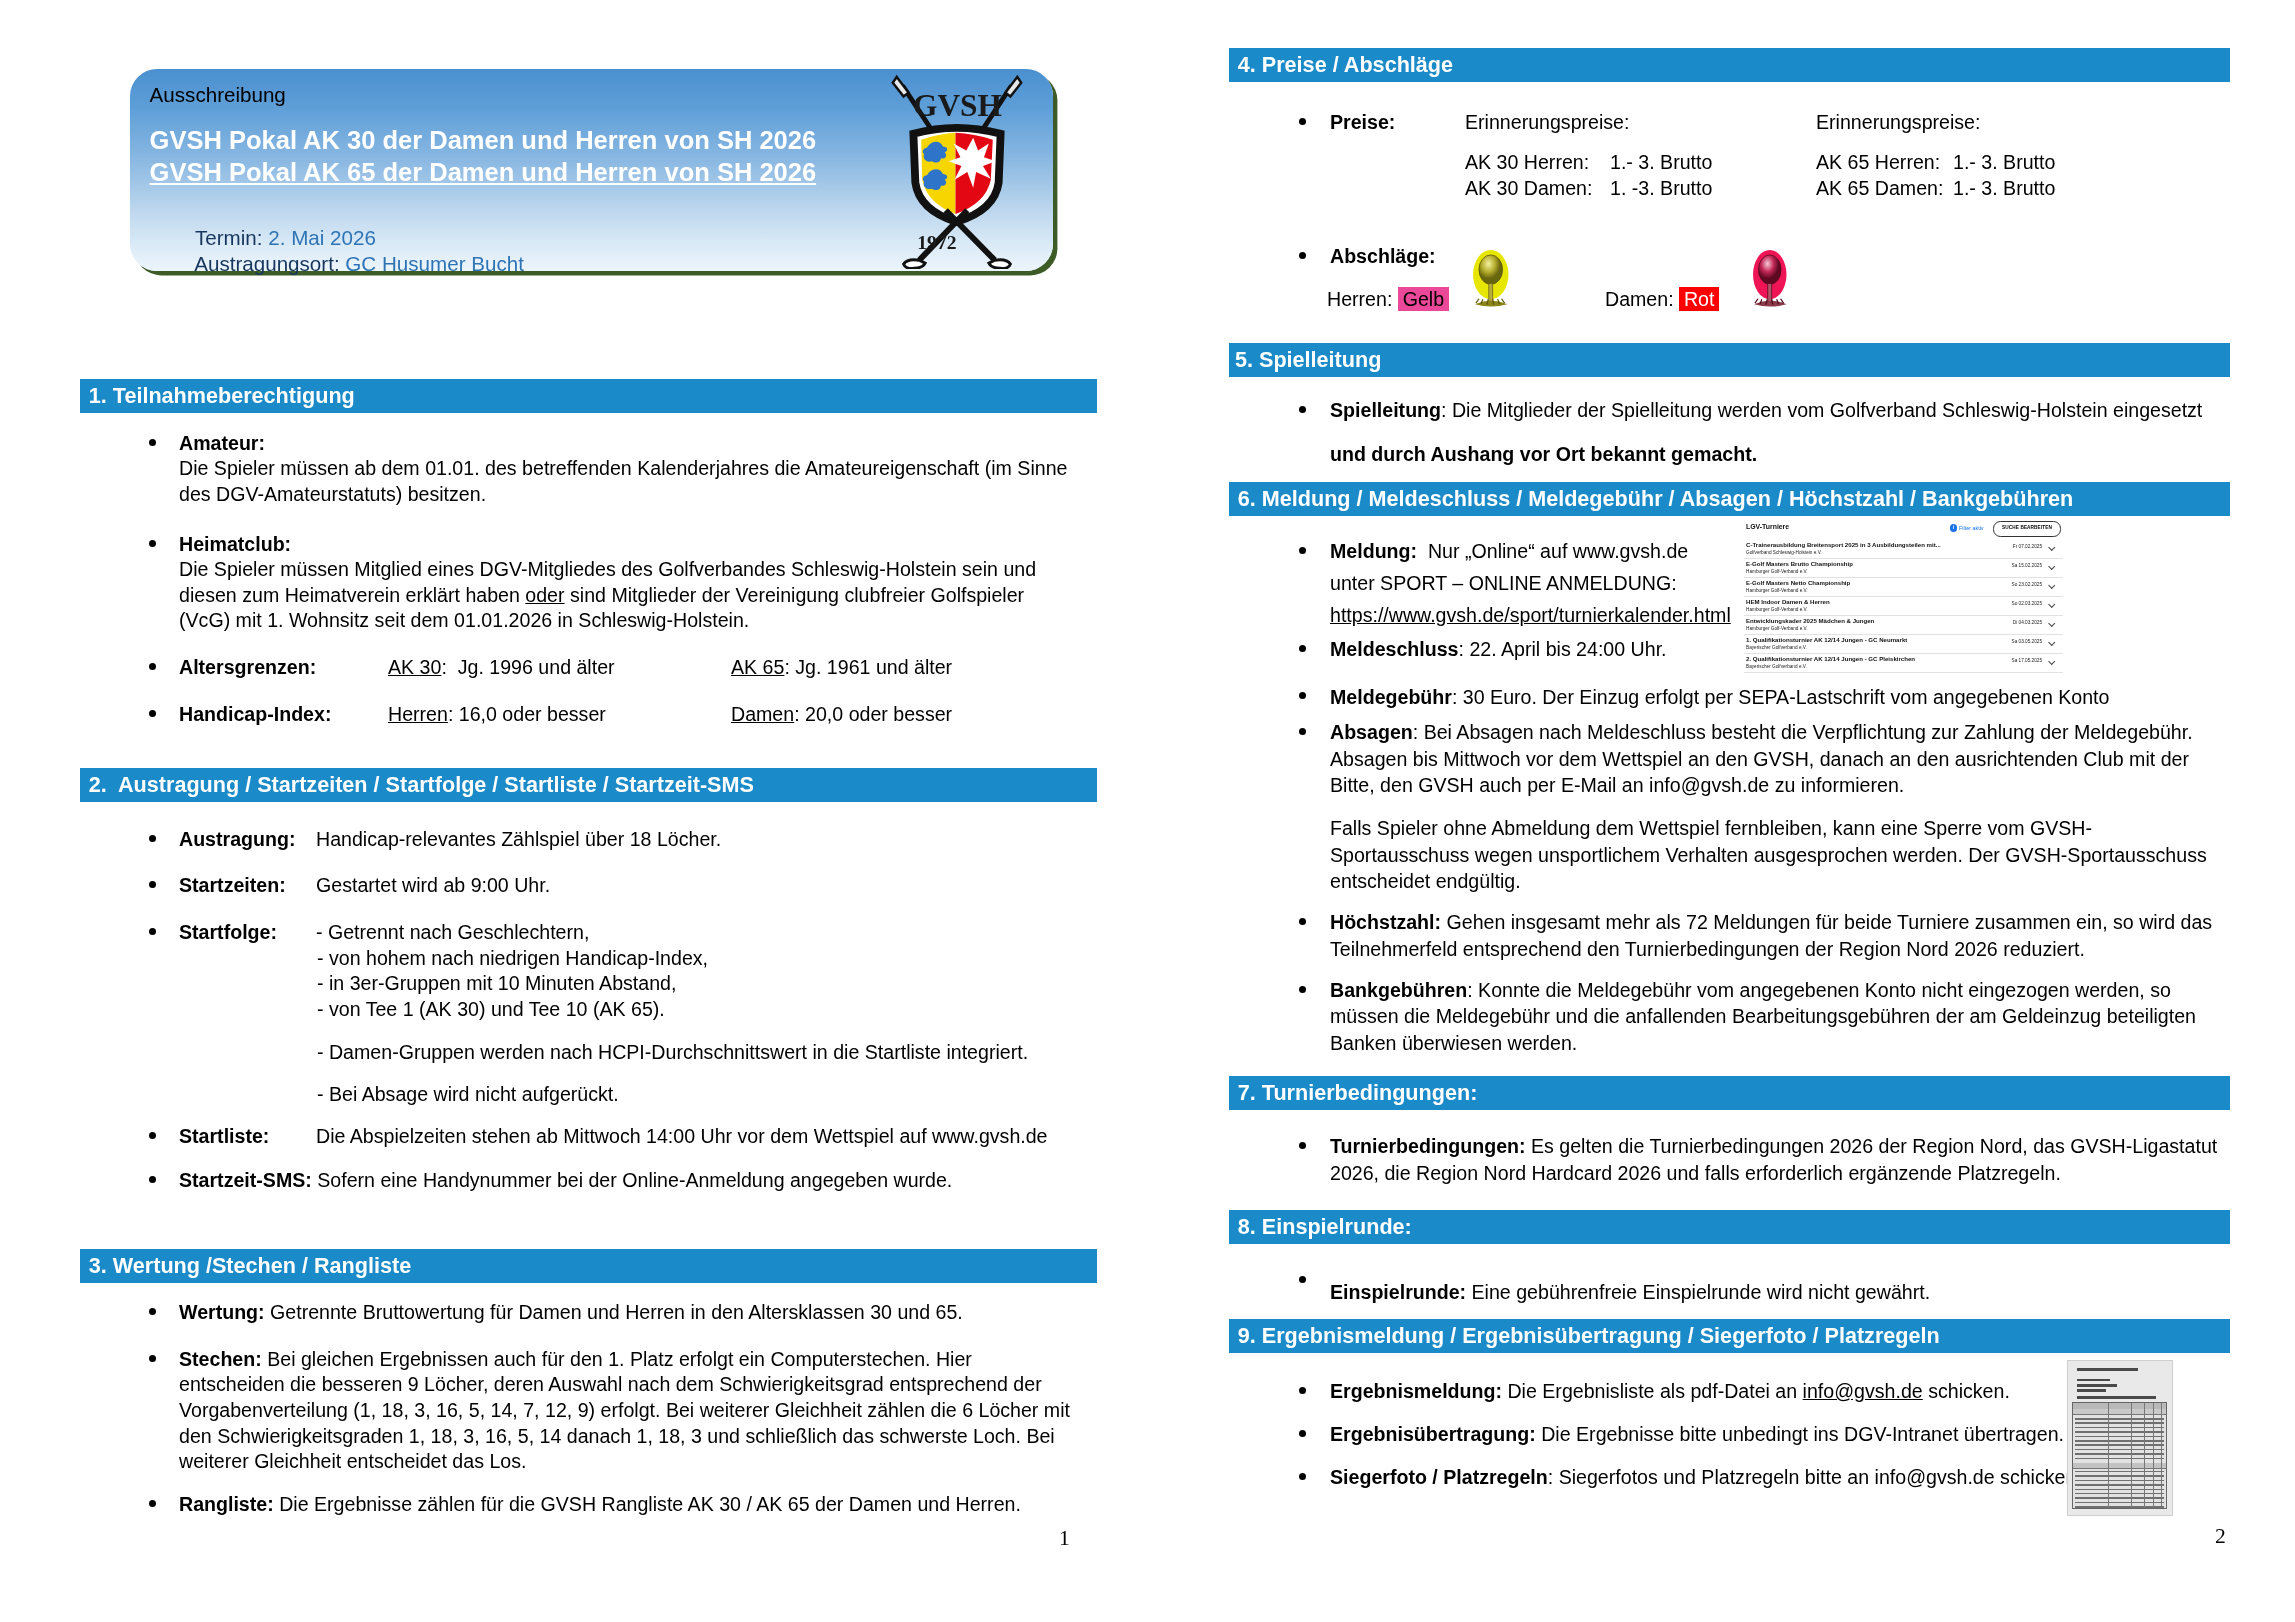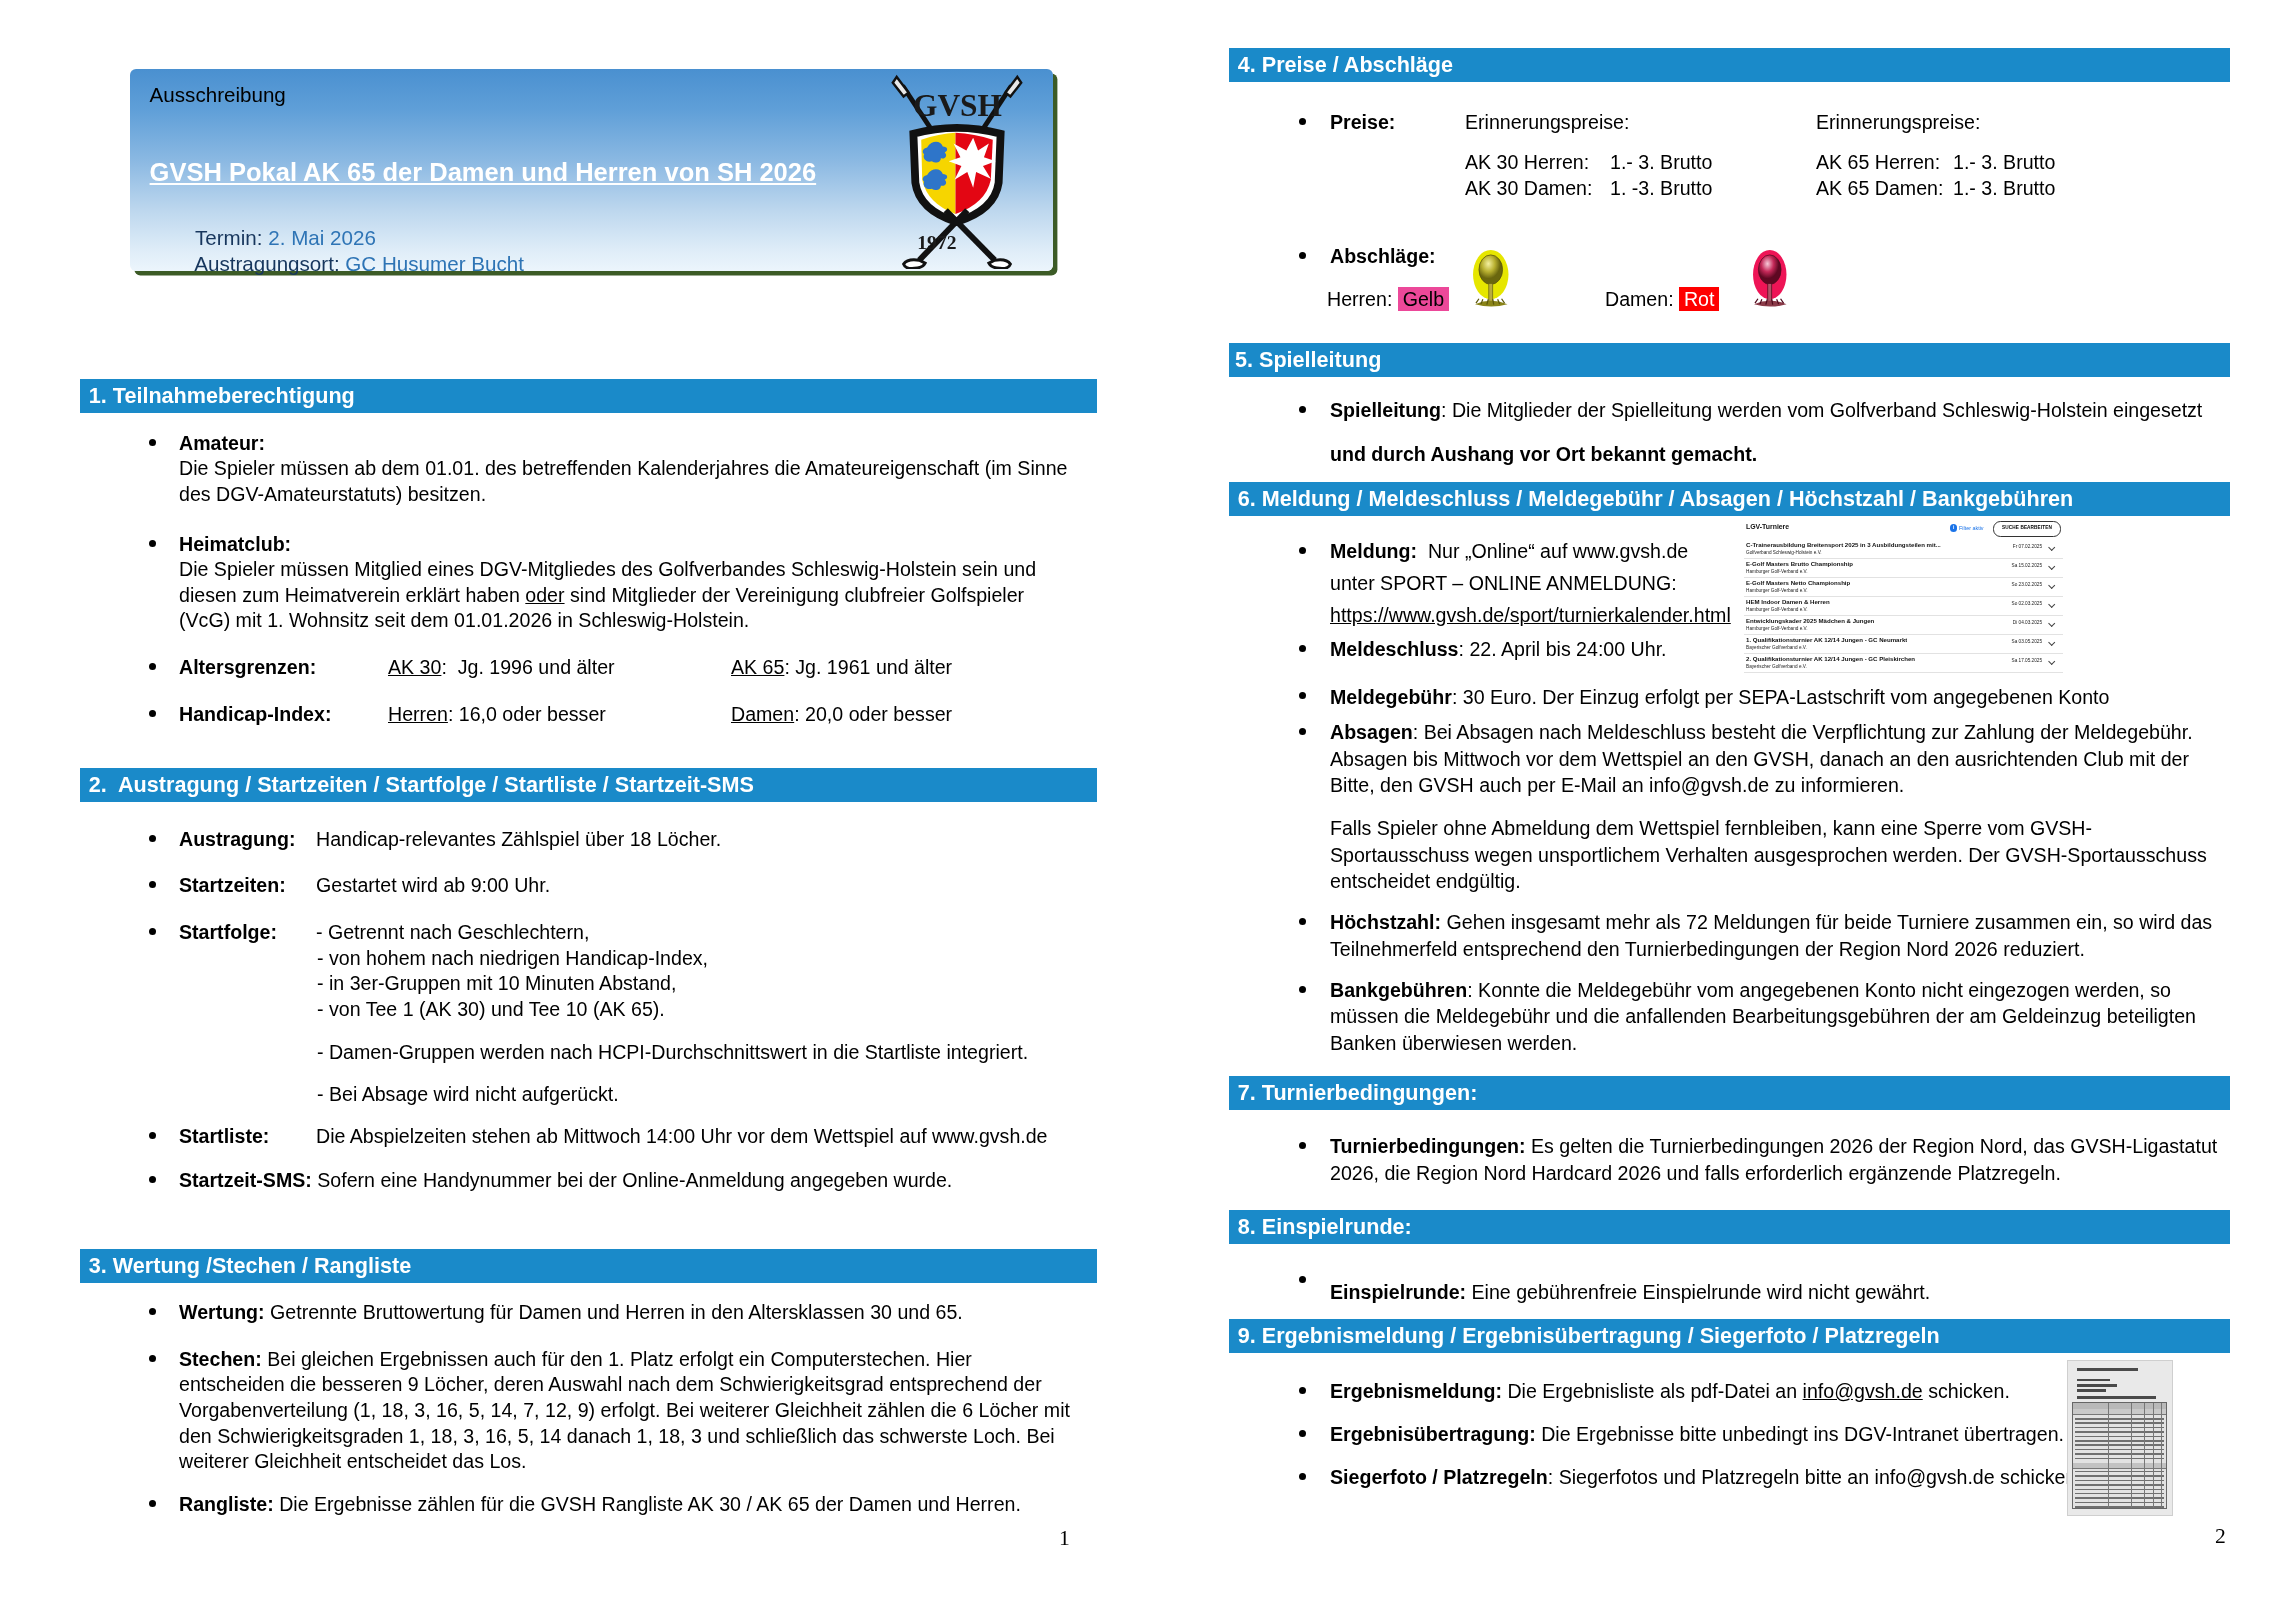--- a/index.html
+++ b/index.html
@@ -5,21 +5,21 @@
   html,body{margin:0;padding:0;background:#fff;}
   #root{position:relative;width:2295px;height:1623px;background:#fff;overflow:hidden;
         font-family:"Liberation Sans",sans-serif;color:#000;}
   .t{position:absolute;font-size:19.6px;line-height:24.5px;white-space:pre;}
   .b{font-weight:bold;}
   .u{text-decoration:underline;}
   .dot{position:absolute;width:7.4px;height:7.4px;background:#000;border-radius:50%;}
   .bar{position:absolute;height:34px;background:#1a8ac9;color:#fff;font-weight:bold;
        font-size:21.6px;line-height:33px;padding-left:8.8px;box-sizing:border-box;white-space:pre;}
   
-  #hdrbox{position:absolute;left:130px;top:69px;width:923px;height:202px;border-radius:6px;
+  #hdrbox{position:absolute;left:130px;top:69px;width:923px;height:202px;border-radius:27px;
           background:linear-gradient(180deg,#4a90d0 0%,#5f9fd8 20%,#8ab8e2 45%,#bdd7ee 70%,#dfedf8 90%,#ecf5fc 100%);
           box-shadow:4.4px 4.4px 0 0 #3c5b26;}
   .hl-y{background:#ec4899;color:#000;padding:1px 4.9px;}
   .hl-r{background:#ff0000;color:#fff;padding:1px 4.9px;}
   
   #lgv{position:absolute;left:1744px;top:519px;width:319px;height:145px;background:#fff;}
   .lgv-row{position:relative;height:18px;border-bottom:0.5px solid #e2e2e2;}
   .lgv-name{position:absolute;left:2px;top:1px;font-size:6.1px;font-weight:bold;text-decoration:underline;
             white-space:nowrap;max-width:226px;overflow:hidden;color:#111;}
   .lgv-org{position:absolute;left:2px;top:10.3px;font-size:4.7px;color:#222;white-space:nowrap;}
@@ -45,20 +45,21 @@
 </style>
 </head>
 <body>
 
 <div id="root">
 
   <div>
 
     <div id="hdrbox">
       <div class="t" style="left:19.6px;top:13.7px;font-size:20.6px;">Ausschreibung</div>
+      <div class="t b" style="left:19.6px;top:59px;font-size:25.5px;color:#fff;">GVSH Pokal AK 30 der Damen und Herren von SH 2026</div>
       <div class="t b" style="left:19.6px;top:91px;font-size:25.5px;color:#fff;text-decoration:underline;">GVSH Pokal AK 65 der Damen und Herren von SH 2026</div>
       <div class="t" style="left:19.6px;top:132px;font-size:20.6px;">
         <span style="color:#17365d;">Termin: </span><span style="color:#2e74b5;">2. Mai 2026</span>
       </div>
       <div class="t" style="left:19.6px;top:158px;font-size:20.6px;">
         <span style="color:#17365d;">Austragungsort: </span><span style="color:#2e74b5;">GC Husumer Bucht</span>
       </div>
 
       <svg style="position:absolute;left:746px;top:3.9px;" width="162" height="196" viewBox="0 0 165 200">
         <path d="M27 13 L71 80" stroke="#111" stroke-width="5" fill="none"></path>

